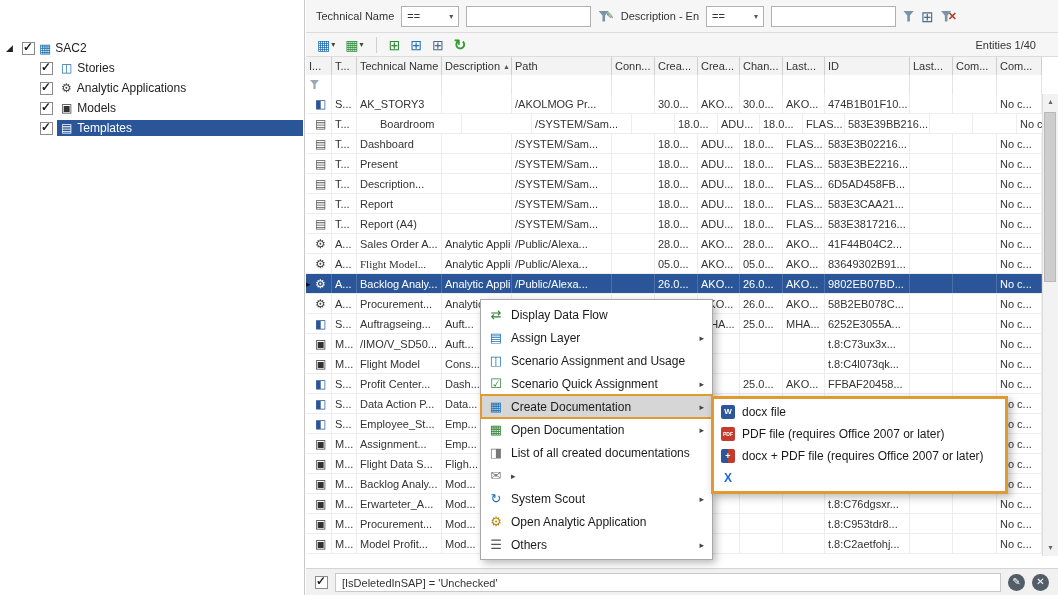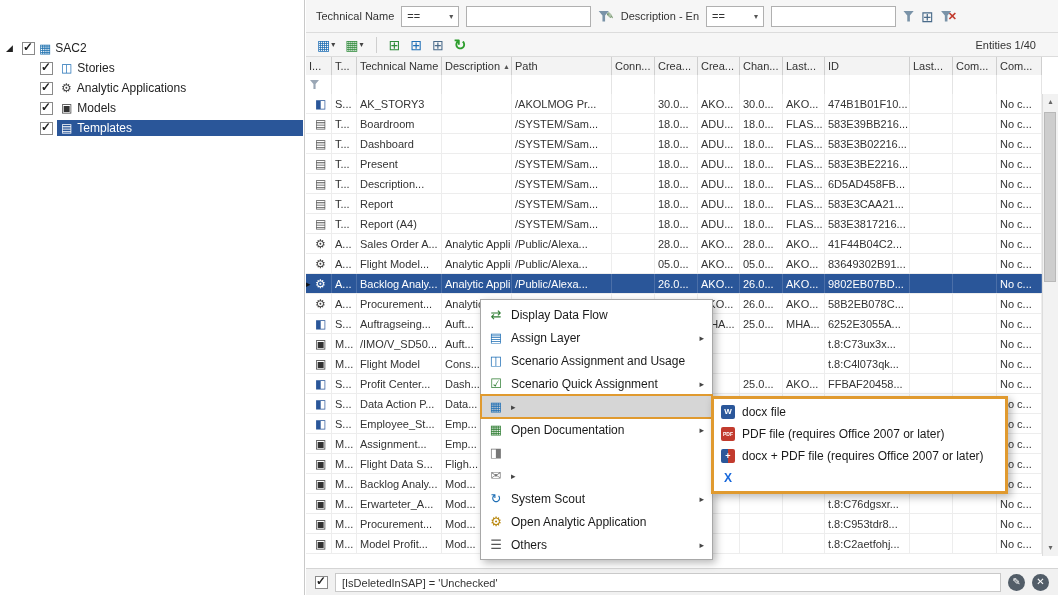--- a/index.html
+++ b/index.html
@@ -247,21 +247,21 @@
         <div class="tcell cell-id" style="width: 85px;">474B1B01F10...</div>
         <div class="tcell cell-last2" style="width: 43px;"></div>
         <div class="tcell cell-com1" style="width: 44px;"></div>
         <div class="tcell cell-com2" style="width: 45px;">No c...</div>
       </div>
       <div class="trow">
         <div class="tcell cell-icon" style="width: 26px;">
           <span class="rowicon" style="color: rgb(85, 85, 85);">▤</span>
         </div>
         <div class="tcell cell-type" style="width: 25px;">T...</div>
-        <div class="tcell cell-name" style="width: 85px;">Boardroom</div>
+        <div class="tcell cell-name" style="width: 85px; margin-left: 20px;">Boardroom</div>
         <div class="tcell cell-desc" style="width: 70px;"></div>
         <div class="tcell cell-path" style="width: 100px;">/SYSTEM/Sam...</div>
         <div class="tcell cell-conn" style="width: 43px;"></div>
         <div class="tcell cell-crea1" style="width: 43px;">18.0...</div>
         <div class="tcell cell-crea2" style="width: 42px;">ADU...</div>
         <div class="tcell cell-chan" style="width: 43px;">18.0...</div>
         <div class="tcell cell-last1" style="width: 42px;">FLAS...</div>
         <div class="tcell cell-id" style="width: 85px;">583E39BB216...</div>
         <div class="tcell cell-last2" style="width: 43px;"></div>
         <div class="tcell cell-com1" style="width: 44px;"></div>
@@ -373,21 +373,21 @@
         <div class="tcell cell-id" style="width: 85px;">41F44B04C2...</div>
         <div class="tcell cell-last2" style="width: 43px;"></div>
         <div class="tcell cell-com1" style="width: 44px;"></div>
         <div class="tcell cell-com2" style="width: 45px;">No c...</div>
       </div>
       <div class="trow">
         <div class="tcell cell-icon" style="width: 26px;">
           <span class="rowicon" style="color: rgb(68, 68, 68);">⚙</span>
         </div>
         <div class="tcell cell-type" style="width: 25px;">A...</div>
-        <div class="tcell cell-name" style="width: 85px;">Flight Model...</div>
+        <div class="tcell cell-name" style="width: 85px; font-family: Liberation Serif, serif;">Flight Model...</div>
         <div class="tcell cell-desc" style="width: 70px;">Analytic Appli...</div>
         <div class="tcell cell-path" style="width: 100px;">/Public/Alexa...</div>
         <div class="tcell cell-conn" style="width: 43px;"></div>
         <div class="tcell cell-crea1" style="width: 43px;">05.0...</div>
         <div class="tcell cell-crea2" style="width: 42px;">AKO...</div>
         <div class="tcell cell-chan" style="width: 43px;">05.0...</div>
         <div class="tcell cell-last1" style="width: 42px;">AKO...</div>
         <div class="tcell cell-id" style="width: 85px;">83649302B91...</div>
         <div class="tcell cell-last2" style="width: 43px;"></div>
         <div class="tcell cell-com1" style="width: 44px;"></div>
@@ -680,29 +680,31 @@
       <span class="micon" style="color: rgb(31, 111, 181);">◫</span>
       <span class="mlabel">Scenario Assignment and Usage</span>
     </div>
     <div class="mitem">
       <span class="micon" style="color: rgb(46, 125, 50);">☑</span>
       <span class="mlabel">Scenario Quick Assignment</span>
       <span class="marrow">▸</span>
     </div>
     <div class="mitem hi">
       <span class="micon" style="color: rgb(31, 111, 181);">▦</span>
+      <span class="mlabel">Create Documentation</span>
       <span class="marrow">▸</span>
     </div>
     <div class="mitem">
       <span class="micon" style="color: rgb(46, 125, 50);">▦</span>
       <span class="mlabel">Open Documentation</span>
       <span class="marrow">▸</span>
     </div>
     <div class="mitem">
       <span class="micon" style="color: rgb(119, 119, 119);">◨</span>
+      <span class="mlabel">List of all created documentations</span>
     </div>
     <div class="mitem">
       <span class="micon" style="color: rgb(119, 119, 119);">✉</span>
       <span class="marrow">▸</span>
     </div>
     <div class="mitem">
       <span class="micon" style="color: rgb(31, 111, 181);">↻</span>
       <span class="mlabel">System Scout</span>
       <span class="marrow">▸</span>
     </div>

